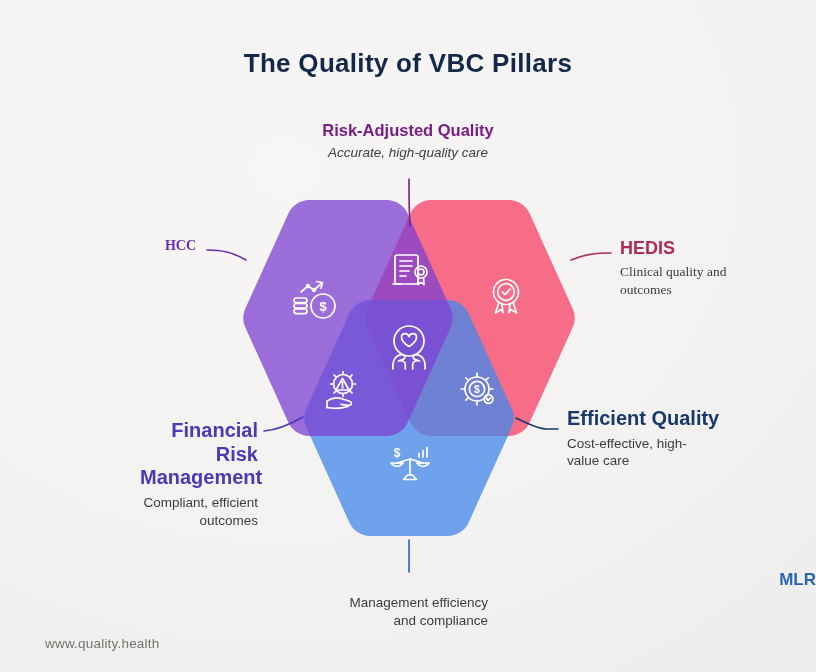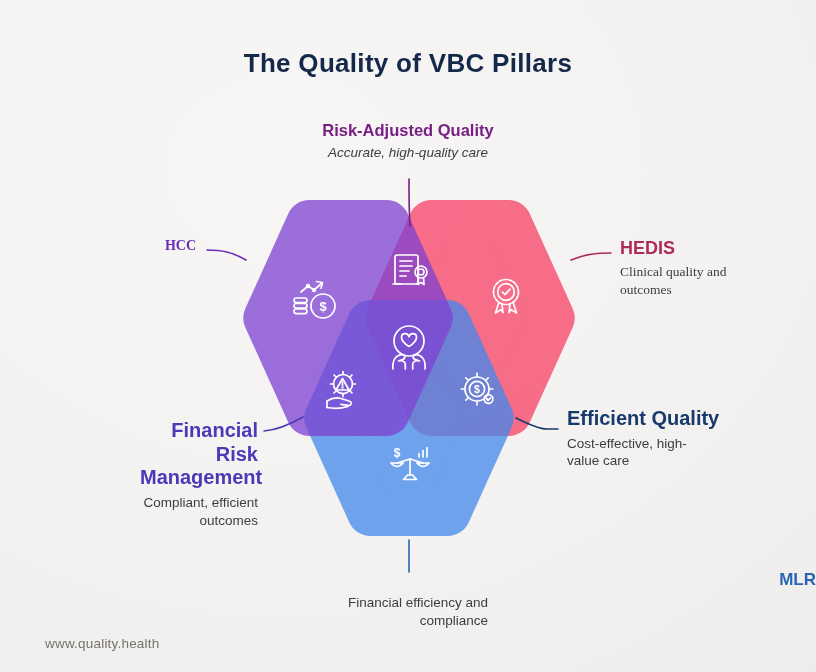--- a/index.html
+++ b/index.html
@@ -162,17 +162,17 @@
     <div class="desc">Compliant, efficient outcomes</div>
   </div>
 
   <div class="label-block eq">
     <div class="lbl">Efficient Quality</div>
     <div class="desc">Cost-effective, high-value care</div>
   </div>
 
   <div class="label-block mlr">
     <div class="lbl">MLR</div>
-    <div class="desc">Financial efficiency and compliance</div>
+    <div class="desc">Management efficiency and compliance</div>
   </div>
 
   <div class="footer">www.quality.health</div>
 </div>
 
 </body></html>

